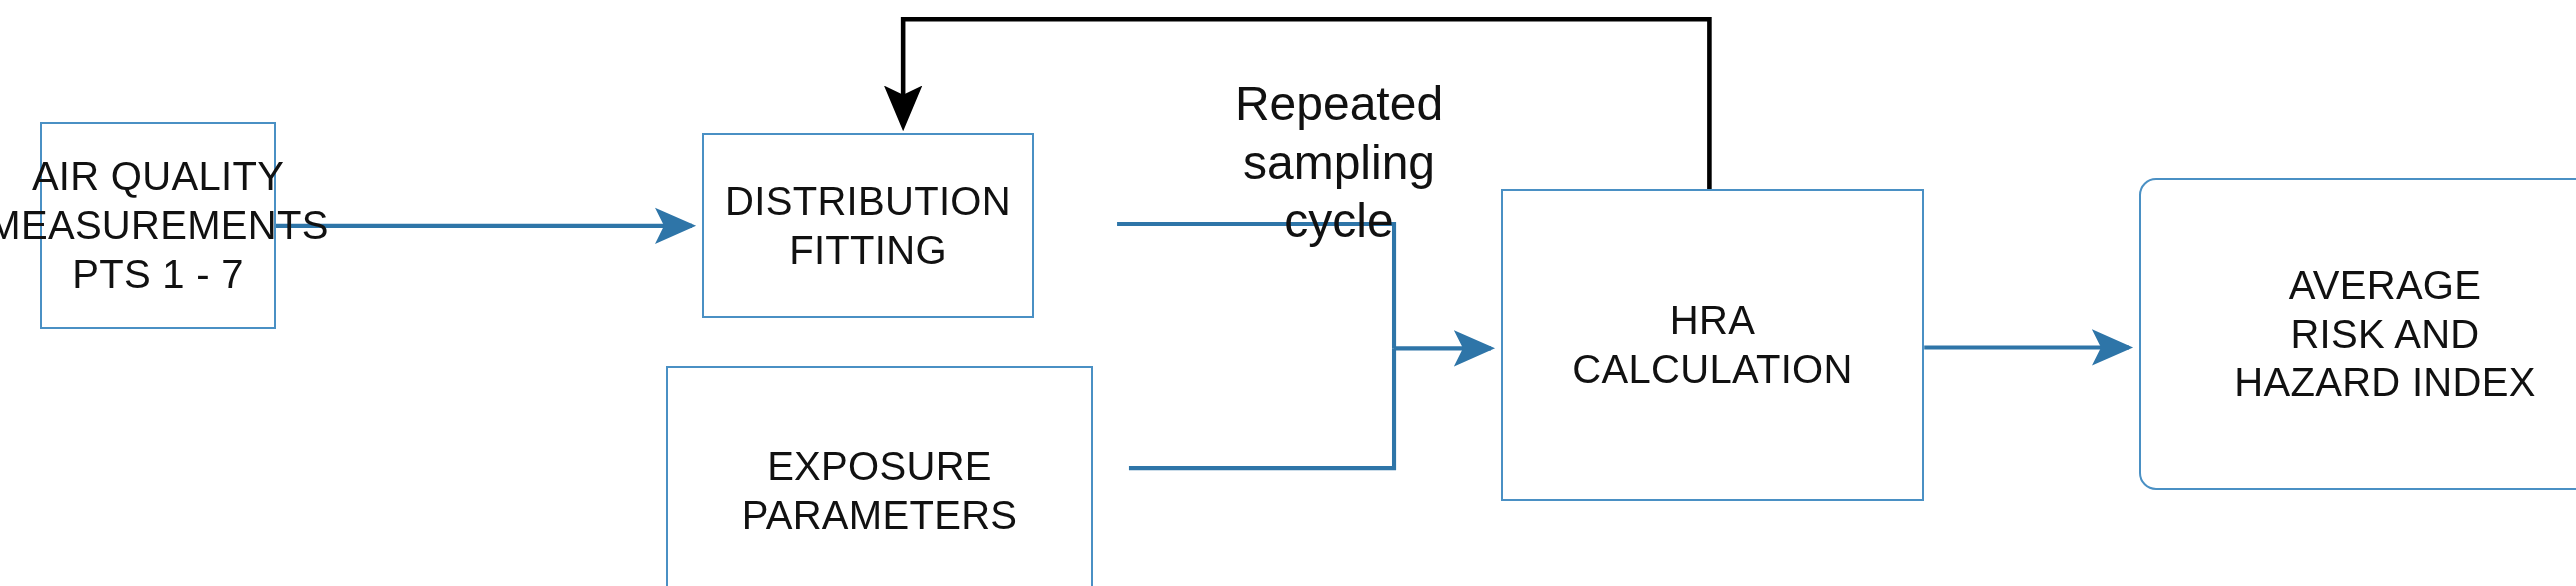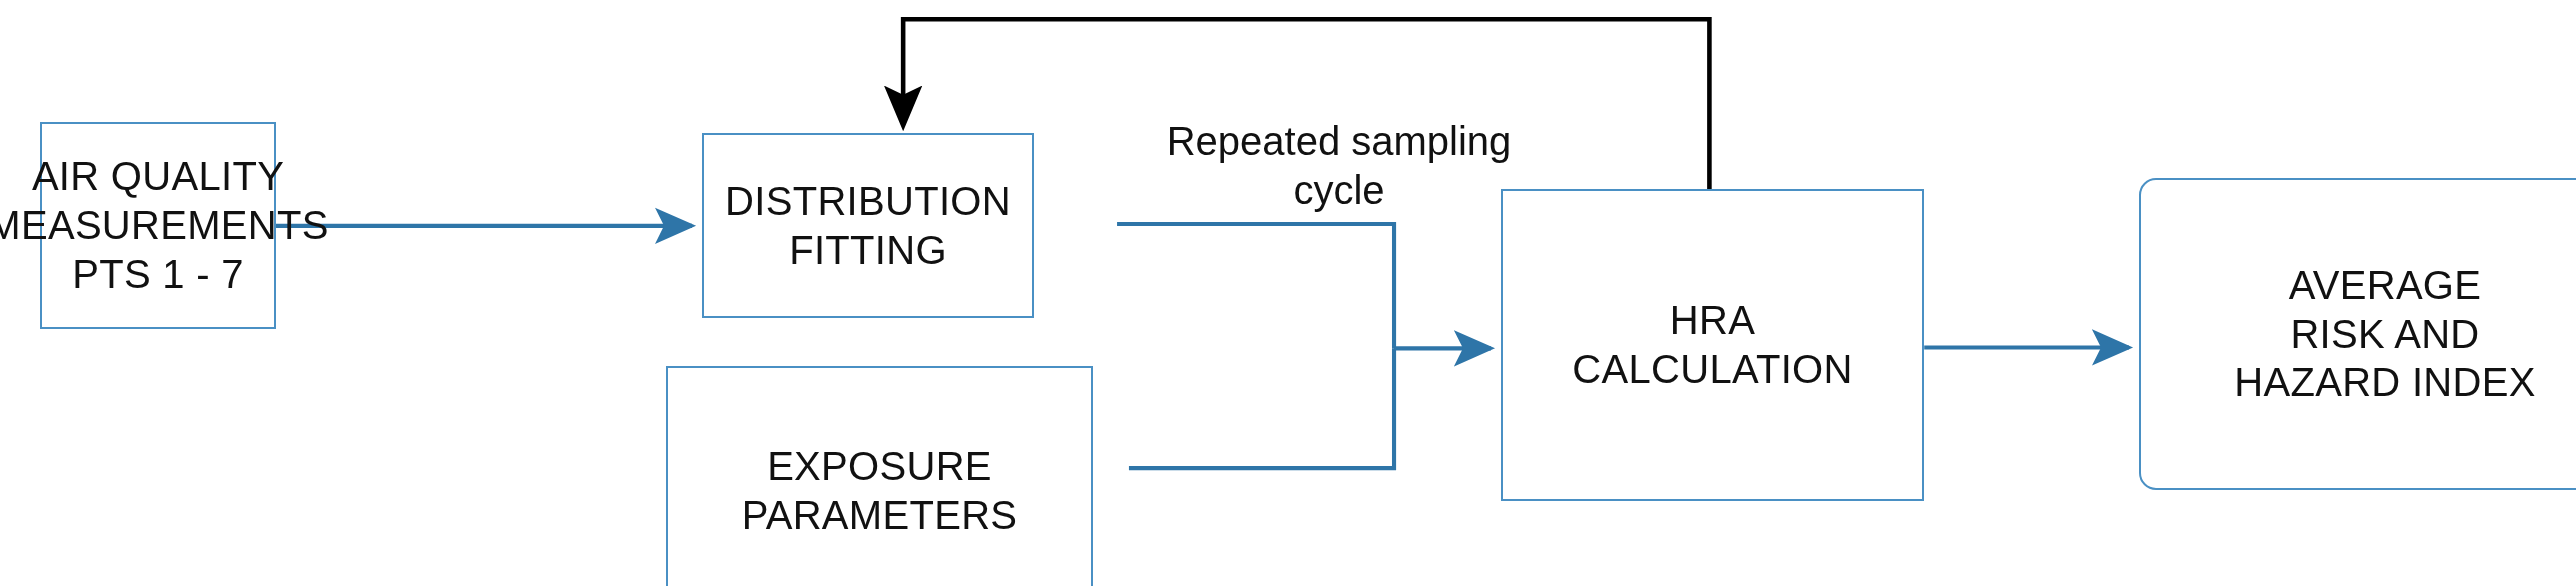--- a/index.html
+++ b/index.html
@@ -4,22 +4,22 @@
 <style>
   html,body{margin:0;padding:0;background:#ffffff;}
   body{font-family:"Liberation Sans","DejaVu Sans",sans-serif;}
   #stage{position:relative;width:2576px;height:587px;background:#ffffff;overflow:hidden;}
   svg.layer{position:absolute;left:0;top:0;width:2576px;height:587px;}
   .node{position:absolute;box-sizing:border-box;background:#ffffff;
         border:2.7px solid #4a90c4;display:flex;align-items:center;
         justify-content:center;text-align:center;}
   .node .label{color:#111111;font-size:40px;line-height:1.22;letter-spacing:0.3px;
                white-space:pre-line;padding:0 9.1px;}
-  .edge-label{position:absolute;color:#111111;font-size:40px;line-height:1.22;
-              text-align:center;white-space:pre-line;margin-top:42px;}
+  .edge-label{position:absolute;color:#111111;font-size:48px;line-height:1.22;
+              text-align:center;white-space:pre-line;}
   #n-air{left:40px;top:122px;width:236px;height:207px;}
   #n-dist{left:702px;top:133px;width:332px;height:185px;}
   #n-exp{left:666px;top:366px;width:427px;height:249px;}
   #n-hra{left:1501px;top:189px;width:423px;height:312px;}
   #n-avg{left:2139px;top:178px;width:492px;height:312px;border-radius:17px;}
   #lbl-cycle{left:1138px;top:75px;width:402px;}
 </style>
 </head>
 <body>
 

